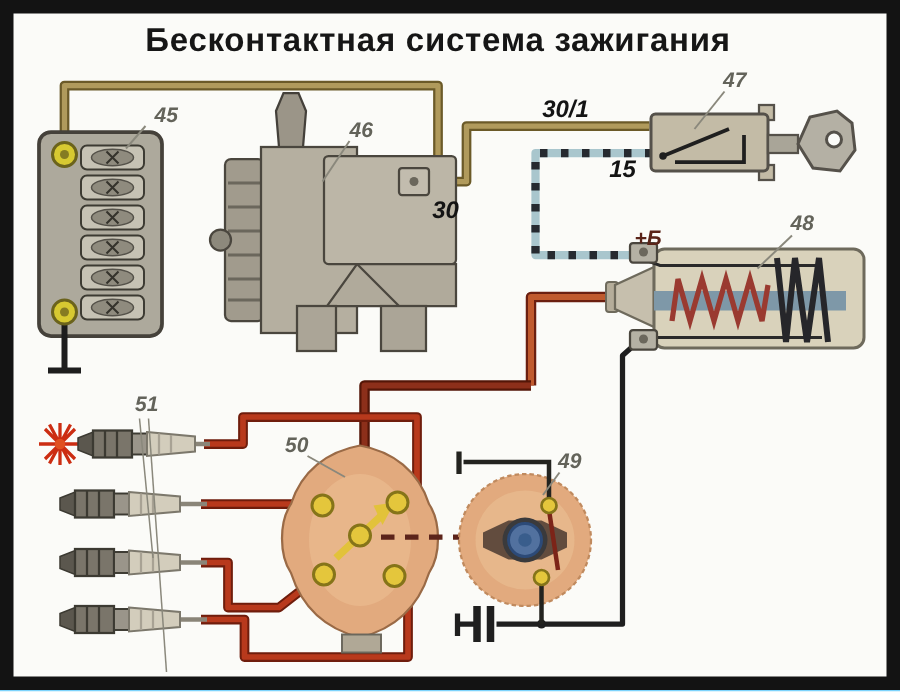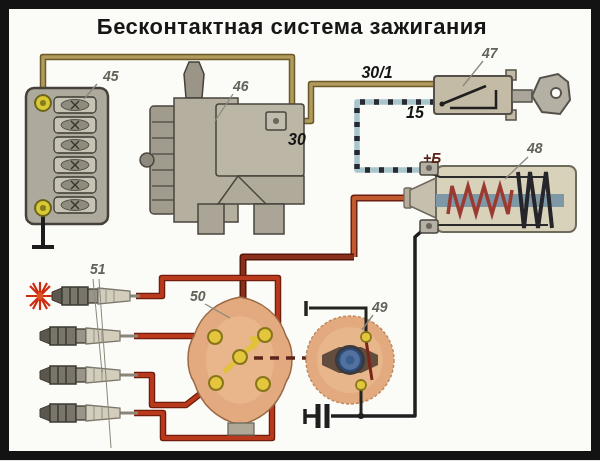--- a/index.html
+++ b/index.html
@@ -1,16 +1,16 @@
 <!DOCTYPE html>
 <html><head>
 <meta charset="utf-8">
 <style>
   html,body{margin:0;padding:0;background:#ffffff;}
-  #stage{position:relative;width:600px;height:461px;background:#e5e5e5;overflow:hidden;
+  #stage{position:relative;width:600px;height:461px;background:#7dd3fc;overflow:hidden;
          font-family:"Liberation Sans",sans-serif;}
   svg{position:absolute;left:0;top:0;}
   text{font-family:"Liberation Sans",sans-serif;}
   .num-label{fill:#63635a;font-size:14px;font-weight:bold;font-style:italic;}
   .term-label{fill:#141414;font-size:16px;font-weight:bold;font-style:italic;}
   .title-text{fill:#161616;font-size:22px;font-weight:bold;letter-spacing:0.5px;}
 </style>
 </head>
 <body>
 

